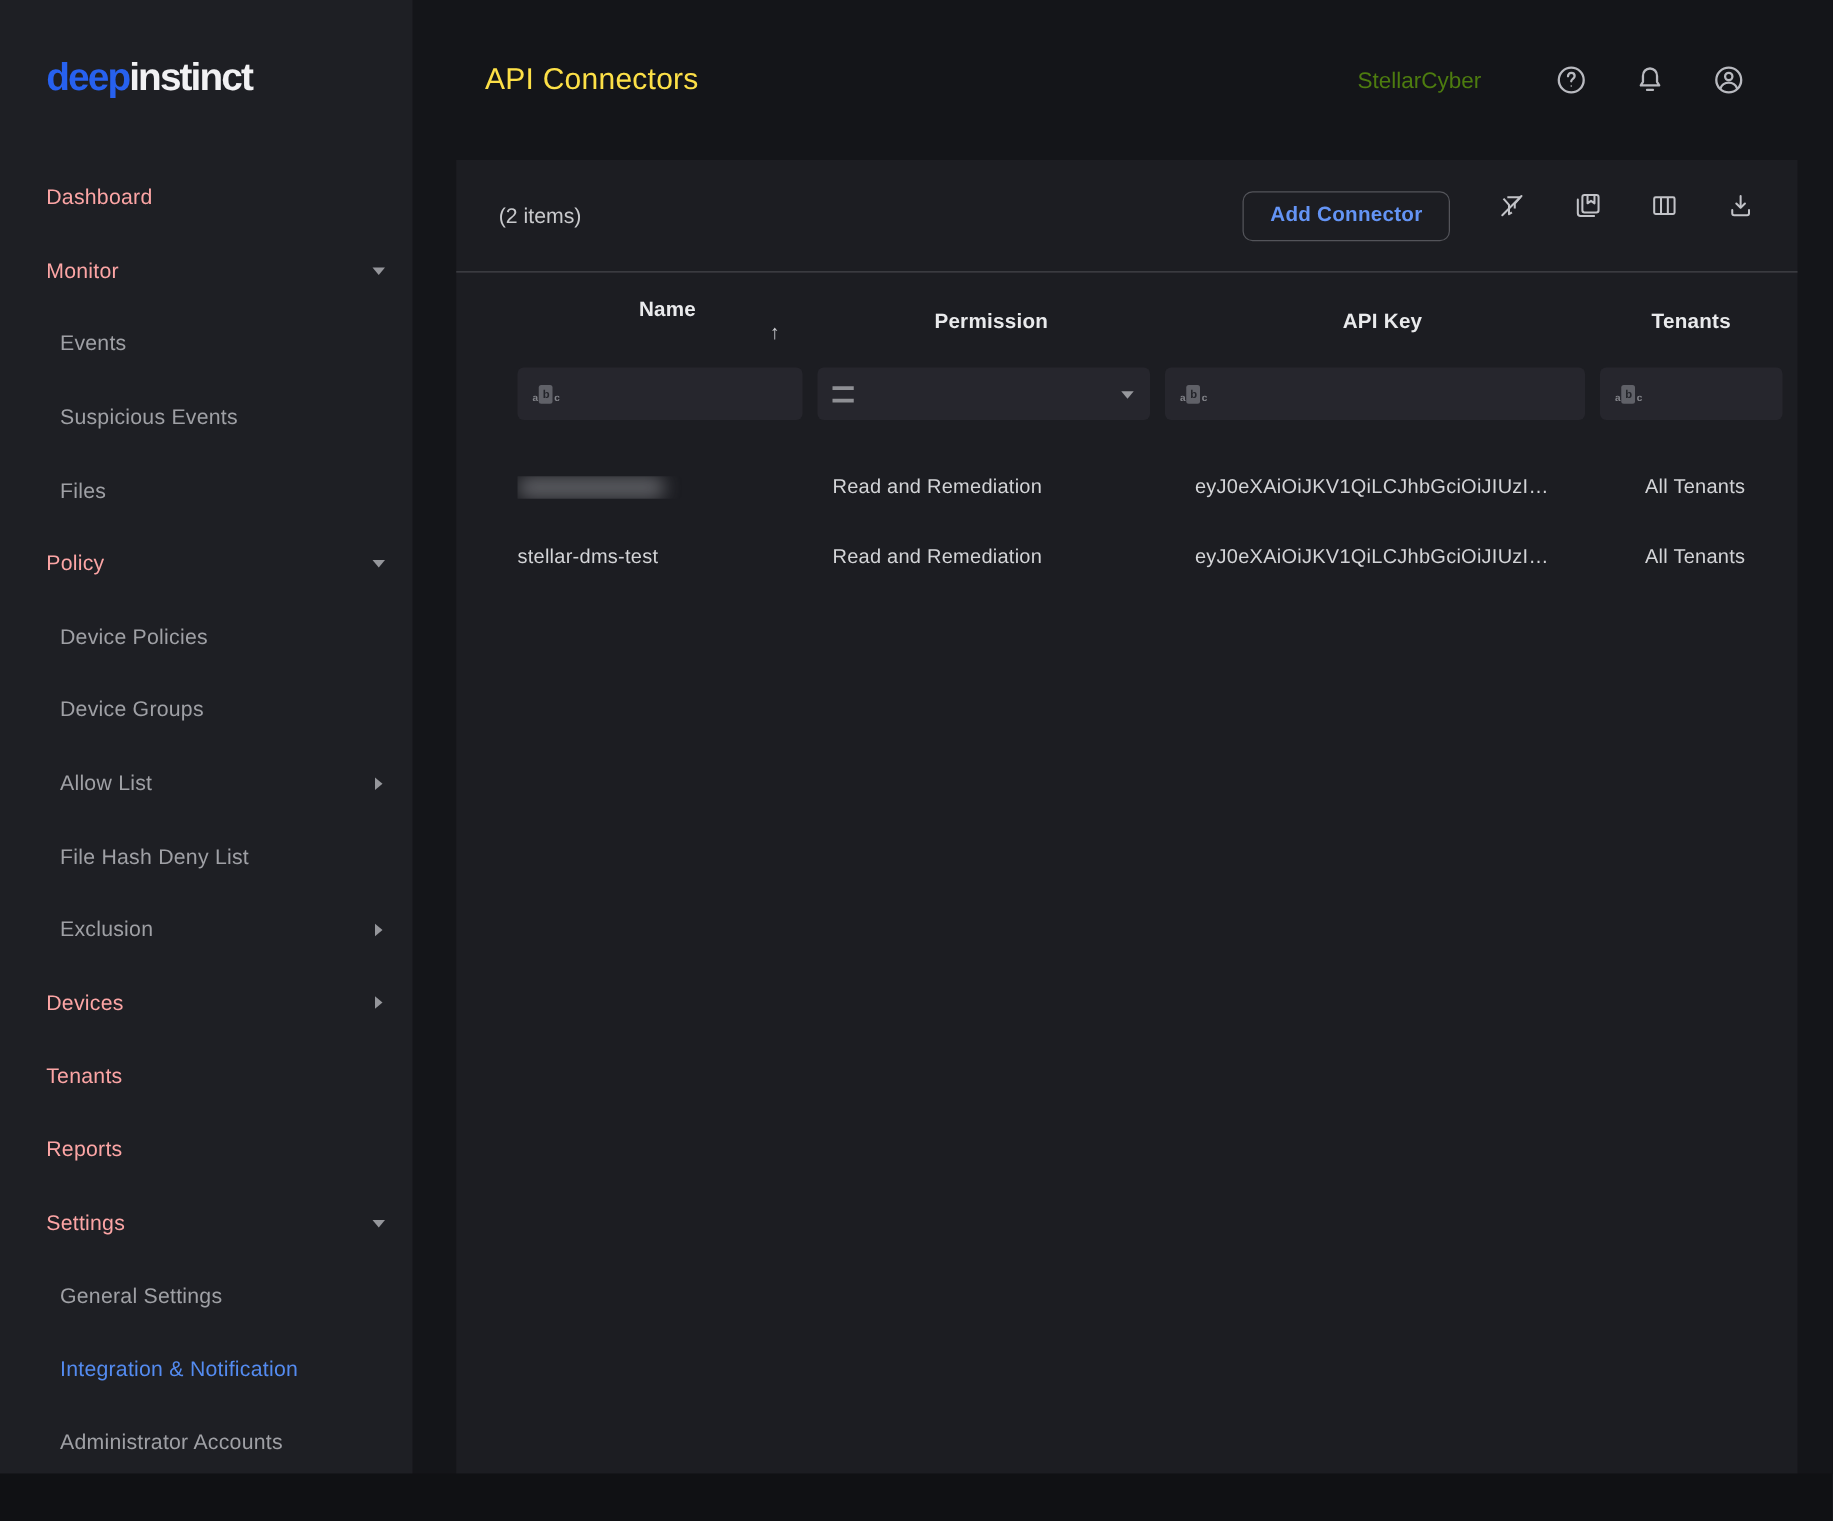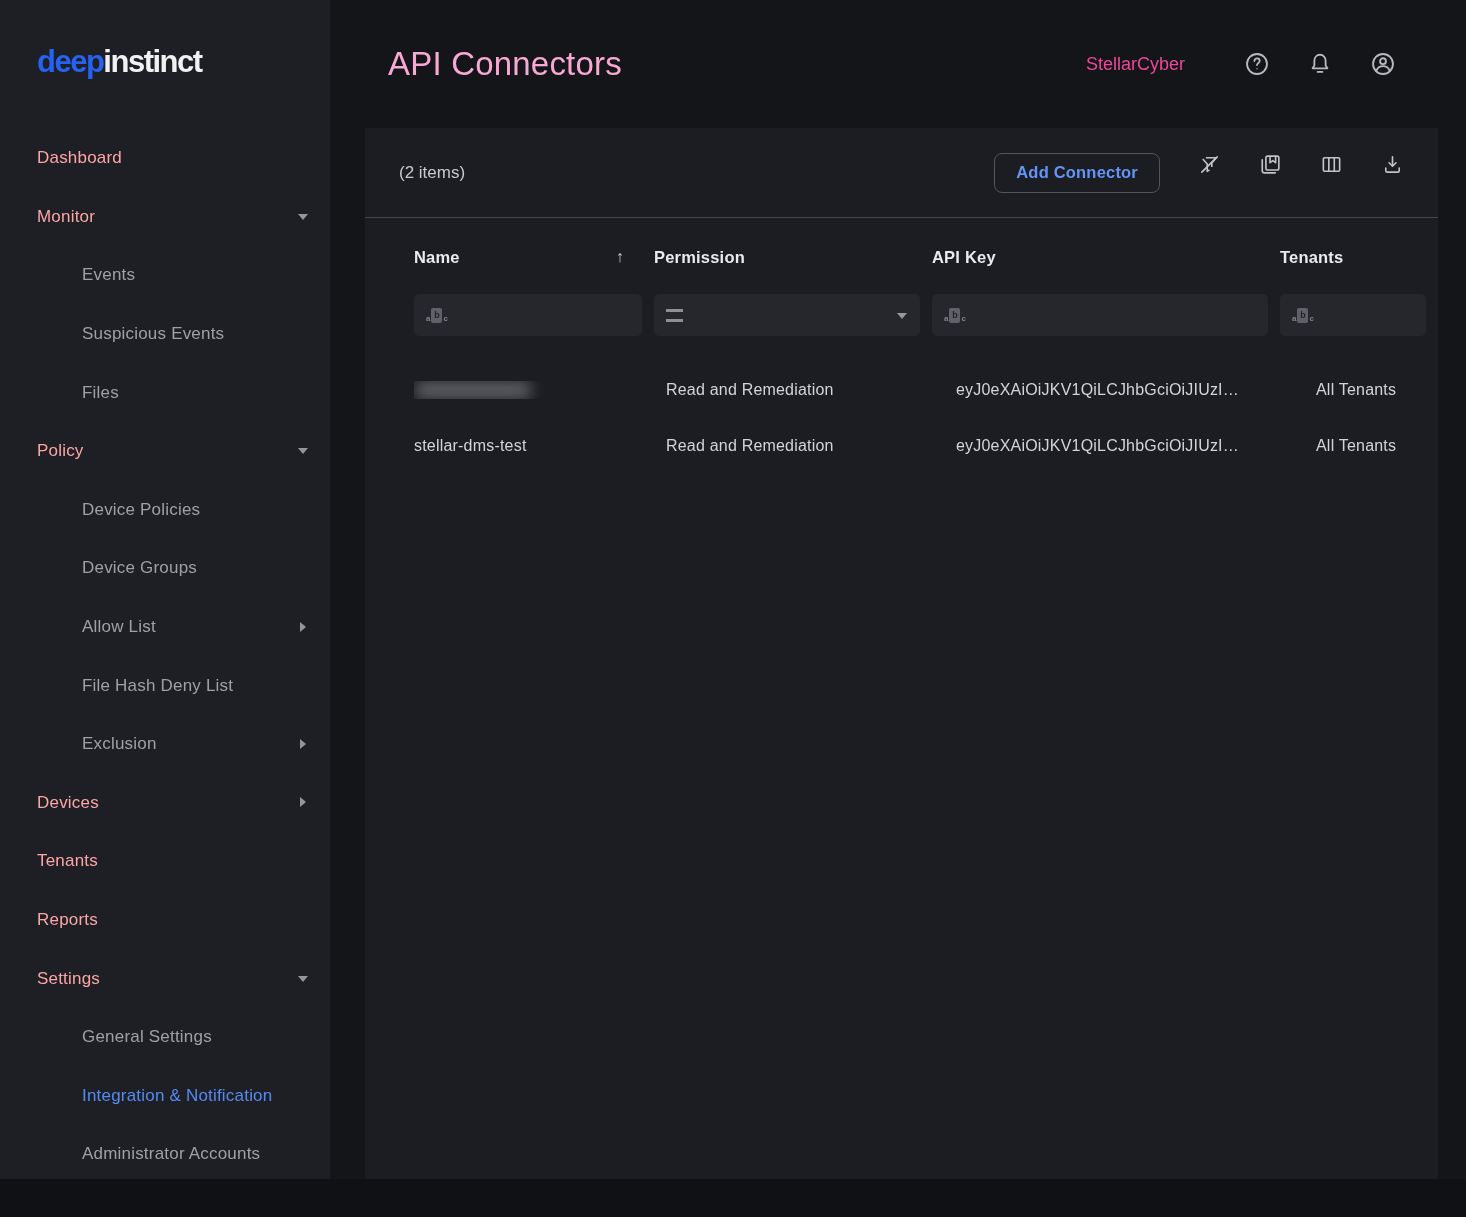--- a/index.html
+++ b/index.html
@@ -7,54 +7,54 @@
   body { font-family:"Liberation Sans","DejaVu Sans",sans-serif; }
   .app { position:relative; width:1466px; height:1179px; background:#141519; overflow:hidden; }
 
   
   .sidebar { position:absolute; left:0; top:0; bottom:0; width:330px; background:#1e1f24; }
   .logo { position:absolute; left:37px; top:44px; font-size:31px; font-weight:800; letter-spacing:-1.5px; line-height:36px; }
   .logo .lp { color:#2761ef; }
   .logo .ls { color:#f1f1f3; }
   .nav { position:absolute; top:129px; left:0; right:0; }
   .nav-item { position:relative; height:58.6px; display:flex; align-items:center; padding-left:37px; padding-right:44px; cursor:pointer; }
-  .nav-item.lvl1 { padding-left:82px; }
+  .nav-item.lvl1 { padding-left:48px; }
   .nav-item .lbl { font-size:17px; color:#fca5a5; font-weight:500; letter-spacing:.2px; }
   .nav-item.lvl1 .lbl { color:#9fa0a5; font-weight:400; }
   .nav-item.active .lbl { color:#548bf0; }
   .caret-down { position:absolute; right:22px; top:50%; margin-top:-3px; width:0; height:0;
     border-left:5.5px solid transparent; border-right:5.5px solid transparent; border-top:6px solid #95969b; }
   .caret-right { position:absolute; right:24px; top:50%; margin-top:-5.5px; width:0; height:0;
     border-top:5.5px solid transparent; border-bottom:5.5px solid transparent; border-left:6.5px solid #95969b; }
 
   
   .main { position:absolute; left:365px; right:28px; top:0; bottom:0; }
   .page-header { height:128px; display:flex; align-items:center; padding:0 42px 0 23px; }
-  .page-title { font-size:33px; font-weight:400; color:#f9a8d4; letter-spacing:.2px; }
+  .page-title { font-size:24px; font-weight:400; color:#fde047; letter-spacing:.2px; }
   .header-right { margin-left:auto; display:flex; align-items:center; gap:37px; }
-  .tenant-label { font-size:18px; color:#ec4899; margin-right:22px; }
+  .tenant-label { font-size:18px; color:#4d7c0f; margin-right:22px; }
   .hicon { width:26px; height:26px; color:#b8b9bf; display:flex; align-items:center; justify-content:center; cursor:pointer; }
   .hicon svg { width:26px; height:26px; }
 
   .panel { position:absolute; left:0; right:0; top:128px; bottom:0; background:#1c1d22; }
 
   
   .toolbar { height:90px; display:flex; align-items:center; padding:0 34px; border-bottom:1px solid #44454b;gap:40px; }
   .items-count { font-size:17px; color:#c8c9cc; }
   .toolbar-right { margin-left:auto; display:flex; align-items:flex-start; gap:38px; }
   .add-btn { height:40px; padding:0 21px; background:transparent; border:1px solid #53545a; border-radius:8px;
     color:#6494f5; font-size:16.5px; font-weight:600; font-family:inherit; letter-spacing:.2px; cursor:pointer; }
   .ticon { width:23px; height:23px; color:#c2c3c8; display:flex; align-items:center; justify-content:center; cursor:pointer; }
   .ticon svg { width:23px; height:23px; }
 
   
   .grid { padding:15px 12px 0 49px; }
   .trow { display:grid; grid-template-columns:240px 278px 348px 1fr; align-items:center; }
   .thead { height:48px; }
-  .th { display:flex; align-items:center; font-size:16.5px; font-weight:700; color:#e9eaec; letter-spacing:.2px; }
+  .th { display:flex; align-items:center; font-size:16.5px; font-weight:700; color:#e9eaec; letter-spacing:.2px;flex-direction:column; }
   .sort-asc { margin-left:auto; margin-right:30px; font-size:16px; font-weight:400; color:#c6c7cb; }
   .tfilters { height:42px; margin-top:13px; }
   .fcell { height:42px; padding-right:12px; }
   .fcell:last-child { padding-right:0; }
   .finput { position:relative; height:42px; background:#26262d; border-radius:5px; display:flex; align-items:center; padding:0 12px; cursor:text; }
   .abc { display:inline-flex; align-items:flex-end; gap:1px; color:#83848a; font-size:8px; font-weight:700; line-height:1; }
   .abc .boxb { display:inline-flex; align-items:center; justify-content:center; width:11px; height:15px; background:#606168; color:#23242a; border-radius:2px; font-size:9px; font-weight:700; }
   .eq { width:17px; height:13px; border-top:3px solid #8e8f94; border-bottom:3px solid #8e8f94; }
   .sel-caret { position:absolute; right:13px; top:50%; margin-top:-2.5px; width:0; height:0;
     border-left:5.5px solid transparent; border-right:5.5px solid transparent; border-top:6px solid #97989d; }

